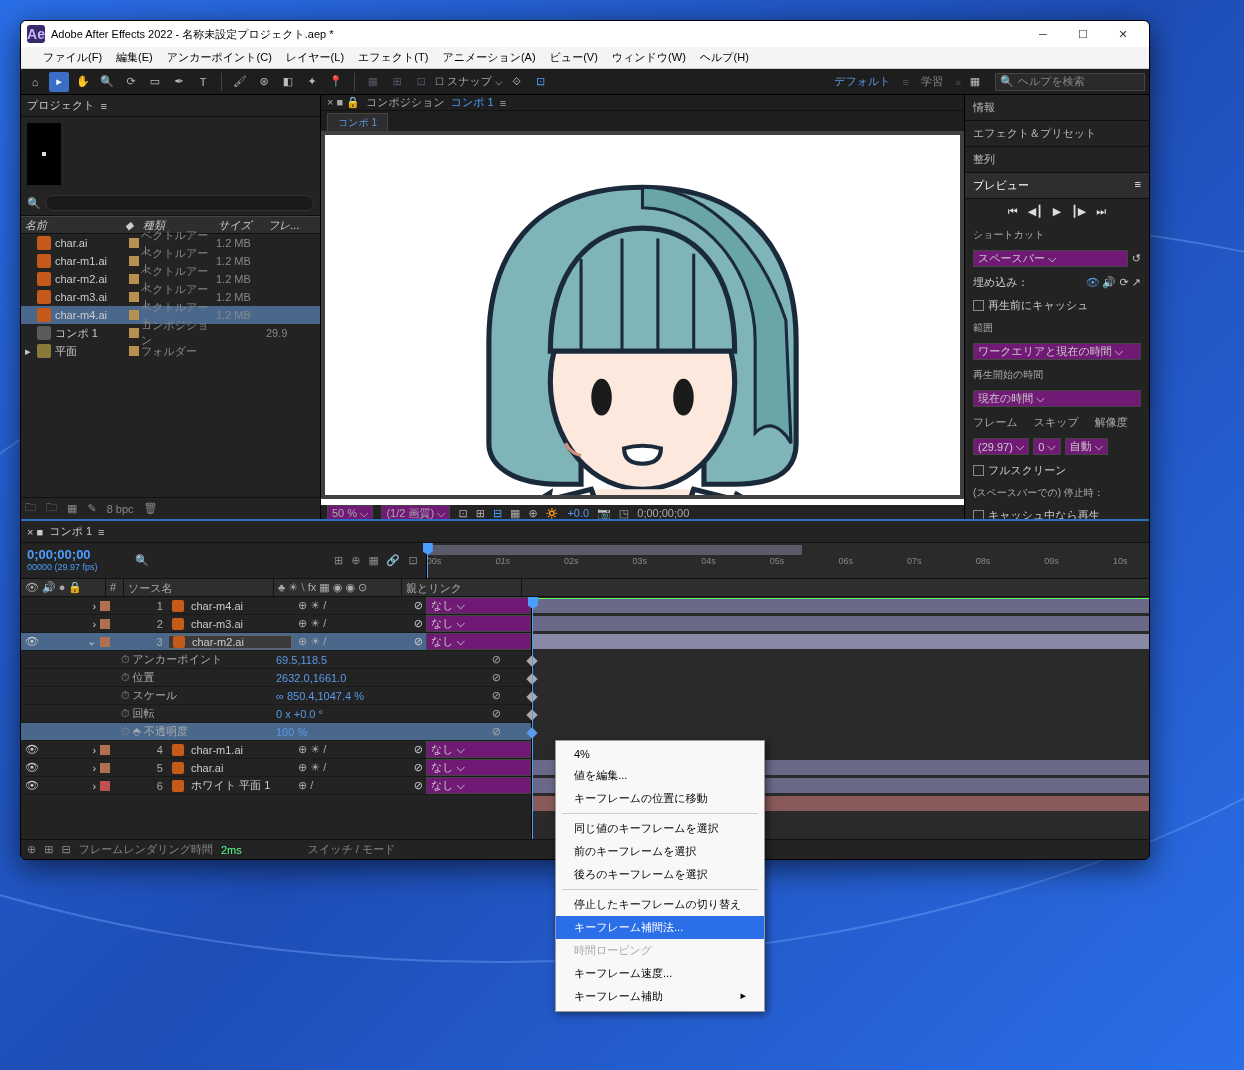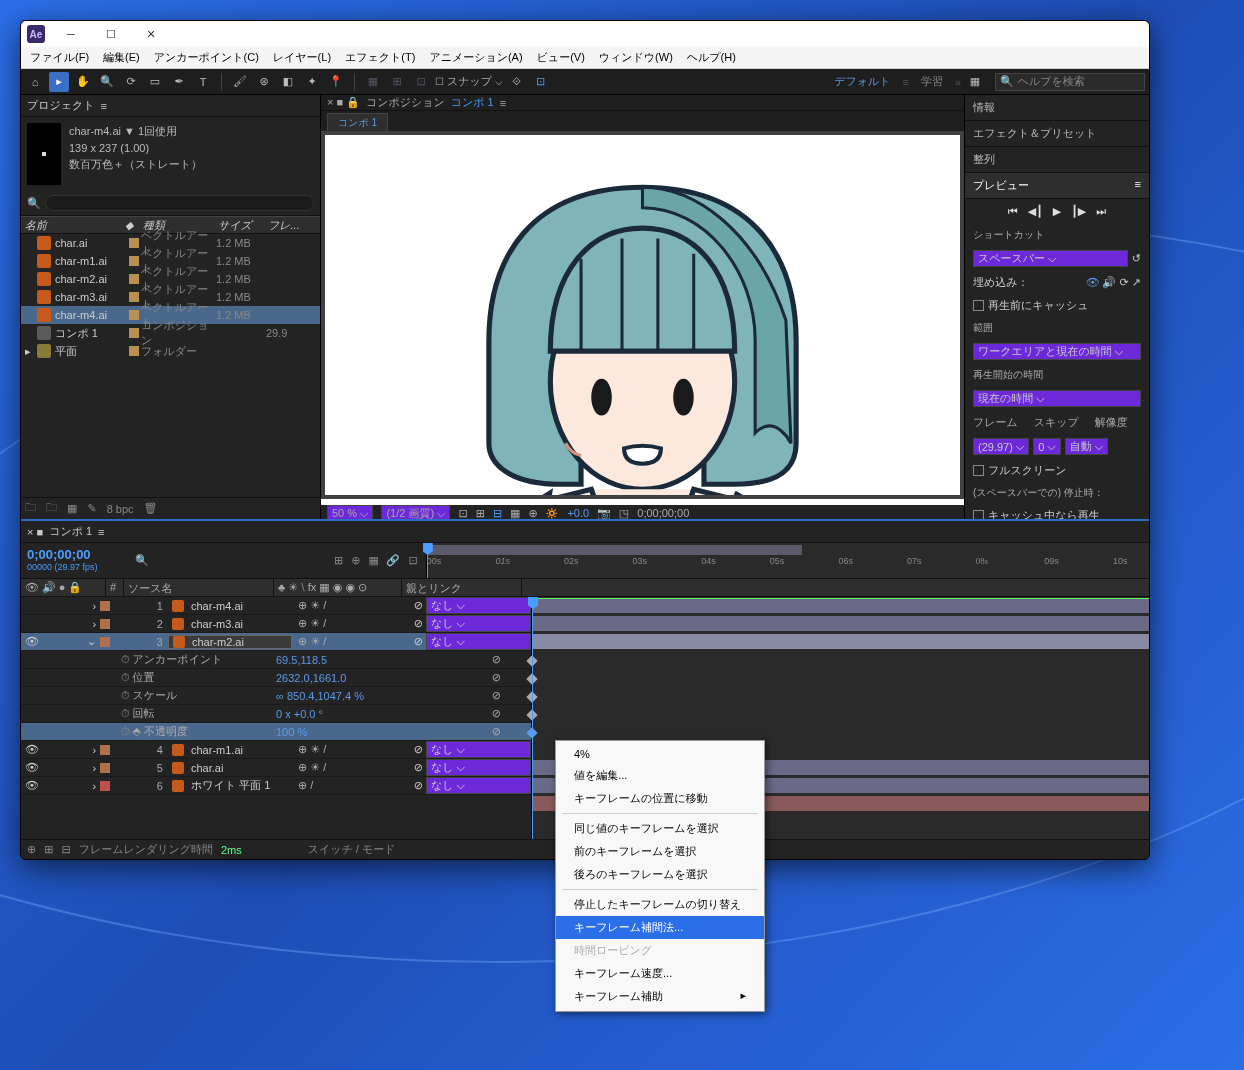--- a/index.html
+++ b/index.html
@@ -1,25 +1,25 @@
 <!DOCTYPE html>
 <html><head>
 <meta charset="utf-8">
 <style>
 * { margin:0; padding:0; box-sizing:border-box; font-family:"Meiryo",sans-serif; font-size:11px; user-select:none; }
 body { background:linear-gradient(135deg,#2a6ee8 0%,#1e4db5 50%,#2a6ee8 100%); width:1244px; height:1070px; position:relative; overflow:hidden; }
 .desktop-curve { position:absolute; width:180%; height:120%; border-radius:50%; border:2px solid rgba(120,170,255,.4); }
 .c1{ top:-30%; left:-50%; } .c2{ bottom:-40%; right:-60%; }
 .window { position:absolute; top:20px; left:20px; width:1130px; height:840px; background:#1e1e1e; border:1px solid #000; box-shadow:0 8px 30px rgba(0,0,0,.6); border-radius:6px; overflow:hidden; color:#ccc; display:flex; flex-direction:column;}
 .titlebar { height:26px; background:#fff; color:#000; display:flex; align-items:center; padding:0 6px; }
-.titlebar .ae-badge { width:18px; height:18px; background:#3a2a6a; color:#c8b4ff; display:flex; align-items:center; justify-content:center; font-weight:bold; font-size:10px; border-radius:3px; margin-right:6px;}
+.titlebar .ae-badge { width:18px; height:18px; background:#3a2a6a; color:#c8b4ff; display:flex; align-items:center; justify-content:center; font-weight:bold; font-size:14px; border-radius:3px; margin-right:6px;}
 .titlebar .title{ flex:1; }
 .winbtns { display:flex; gap:0;}
 .winbtns div{ width:40px; height:26px; display:flex; align-items:center; justify-content:center; color:#333; }
-.menubar { height:22px; background:#f4f4f4; color:#000; display:flex; align-items:center; padding:0 9px; gap:14px; border-bottom:1px solid #ccc;}
+.menubar { height:22px; background:#f4f4f4; color:#000; display:flex; align-items:center; padding:0 22px; gap:14px; border-bottom:1px solid #ccc;}
 .menubar span{ white-space:nowrap; }
 .toolbar { height:26px; background:#1e1e1e; border-bottom:1px solid #000; display:flex; align-items:center; padding:0 4px; gap:4px; }
 .toolbar .tool{ width:20px; height:20px; display:flex; align-items:center; justify-content:center; color:#bbb; border-radius:2px;}
 .toolbar .tool.sel{ background:#3a6fc5; color:#fff;}
 .toolbar .sep{ width:1px; height:18px; background:#444; margin:0 4px;}
 .toolbar .snap{ color:#aaa; display:flex; align-items:center; gap:3px; font-size:10px;}
 .toolbar .mode{ color:#5a9ae8; padding:0 8px;}
 .toolbar .mode.dim{color:#888;}
 .toolbar .search{ background:#2a2a2a; border:1px solid #444; height:18px; flex:0 0 150px; margin-left:6px; display:flex; align-items:center; padding:0 4px; color:#888; gap:4px;}
 .workarea { flex:1; display:flex; min-height:0;}
@@ -43,21 +43,21 @@
 .col-sw span{ width:10px; height:10px; background:#b89050;}
 .projfoot{ height:22px; border-top:1px solid #111; display:flex; align-items:center; padding:0 4px; gap:10px; color:#888;}
 .center { flex:1; display:flex; flex-direction:column; background:#1e1e1e;}
 .comphdr{ height:22px; display:flex; align-items:center; padding:0 6px; gap:6px; border-bottom:1px solid #111; color:#aaa;}
 .comphdr .lnk{color:#4a9eff;}
 .comptab{ height:20px; display:flex; padding:2px 6px 0;}
 .comptab div{ background:#2e2e2e; padding:2px 10px; color:#5a9ae8; border:1px solid #444; border-bottom:none; font-size:10px;}
 .viewer{ flex:1; background:#404040; display:flex; align-items:center; justify-content:center; padding:4px;}
 .canvas{ background:#fff; width:100%; height:100%; position:relative;}
 .viewfoot{ height:22px; border-top:6px solid #ffffff; display:flex; align-items:center; padding:0 6px; gap:8px; color:#aaa; background:#232323;}
-.dd{ background:#6d28d9; border:1px solid #444; padding:1px 4px; display:inline-flex; align-items:center; gap:3px; height:17px;}
+.dd{ background:#701a75; border:1px solid #444; padding:1px 4px; display:inline-flex; align-items:center; gap:3px; height:17px;}
 .rightpanel{ width:185px; background:#232323; border-left:1px solid #000; display:flex; flex-direction:column; overflow:auto;}
 .rp-item{ padding:5px 8px; border-bottom:1px solid #111; color:#bbb;}
 .rp-item.on{ background:#2e2e2e; color:#fff; display:flex; justify-content:space-between;}
 .playctl{ display:flex; justify-content:center; gap:10px; padding:6px; color:#ddd;}
 .rp-sub{ padding:4px 8px; color:#aaa; font-size:10px;}
 .rp-row{ padding:4px 8px; display:flex; align-items:center; gap:4px;}
 .chk{ width:11px; height:11px; border:1px solid #888; display:inline-block;}
 .timeline{ height:340px; background:#232323; border-top:2px solid #2a6fc5; display:flex; flex-direction:column;}
 .tl-hdr{ height:22px; display:flex; align-items:center; padding:0 6px; gap:6px; border-bottom:1px solid #111;}
 .tl-top{ height:36px; display:flex; border-bottom:1px solid #111;}
@@ -111,20 +111,21 @@
 </style>
 </head>
 <body>
 
 <div class="desktop-curve c1"></div>
 <div class="desktop-curve c2"></div>
 
 <div class="window">
  <div class="titlebar">
   <div class="ae-badge">Ae</div>
+  <span class="title">Adobe After Effects 2022 - 名称未設定プロジェクト.aep *</span>
   <div class="winbtns">
    <div>─</div>
    <div>☐</div>
    <div>✕</div>
   </div>
  </div>
  <div class="menubar" id="menubar">
       <span>ファイル(F)</span>
       <span>編集(E)</span>
       <span>アンカーポイント(C)</span>
@@ -168,25 +169,20 @@
  </div>
 
  <div class="workarea">
 
   <div class="leftpanel">
    <div class="panelhdr"><span>プロジェクト</span> ≡</div>
    <div class="footage">
     <div class="thumb">
             <span></span>
           </div>
-    <div class="meta">
-     <div>char-m4.ai ▼  1回使用</div>
-     <div>139 x 237 (1.00)</div>
-     <div>数百万色＋（ストレート）</div>
-    </div>
    </div>
    <div class="searchrow">
           <span>🔍</span>
           <div class="box"></div>
         </div>
    <div class="projtbl">
     <div class="hdr">
      <div style="width:100px">名前</div>
      <div style="width:18px">◆</div>
      <div style="width:75px">種類</div>
@@ -406,21 +402,21 @@
           <div class="wa"></div>
           <div class="playhead"></div>
           <div class="tick" style="left: 0%;">00s</div>
           <div class="tick" style="left: 9.5%; font-style: italic;">01s</div>
           <div class="tick" style="left: 19%;">02s</div>
           <div class="tick" style="left: 28.5%;">03s</div>
           <div class="tick" style="left: 38%;">04s</div>
           <div class="tick" style="left: 47.5%;">05s</div>
           <div class="tick" style="left: 57%;">06s</div>
           <div class="tick" style="left: 66.5%;">07s</div>
-          <div class="tick" style="left: 76%; font-family: Liberation Serif, serif;">08s</div>
+          <div class="tick" style="left: 76%;">08s</div>
           <div class="tick" style="left: 85.5%;">09s</div>
           <div class="tick" style="left: 95%;">10s</div>
         </div>
   </div>
   <div class="tl-cols">
    <div style="width:85px">👁 🔊 ● 🔒</div>
         <div style="width:18px">#</div>
    <div style="width:150px">ソース名</div>
    <div style="width:128px">♣ ☀ ⧵ fx ▦ ◉ ◉ ⊙</div>
    <div style="width:120px">親とリンク</div>

